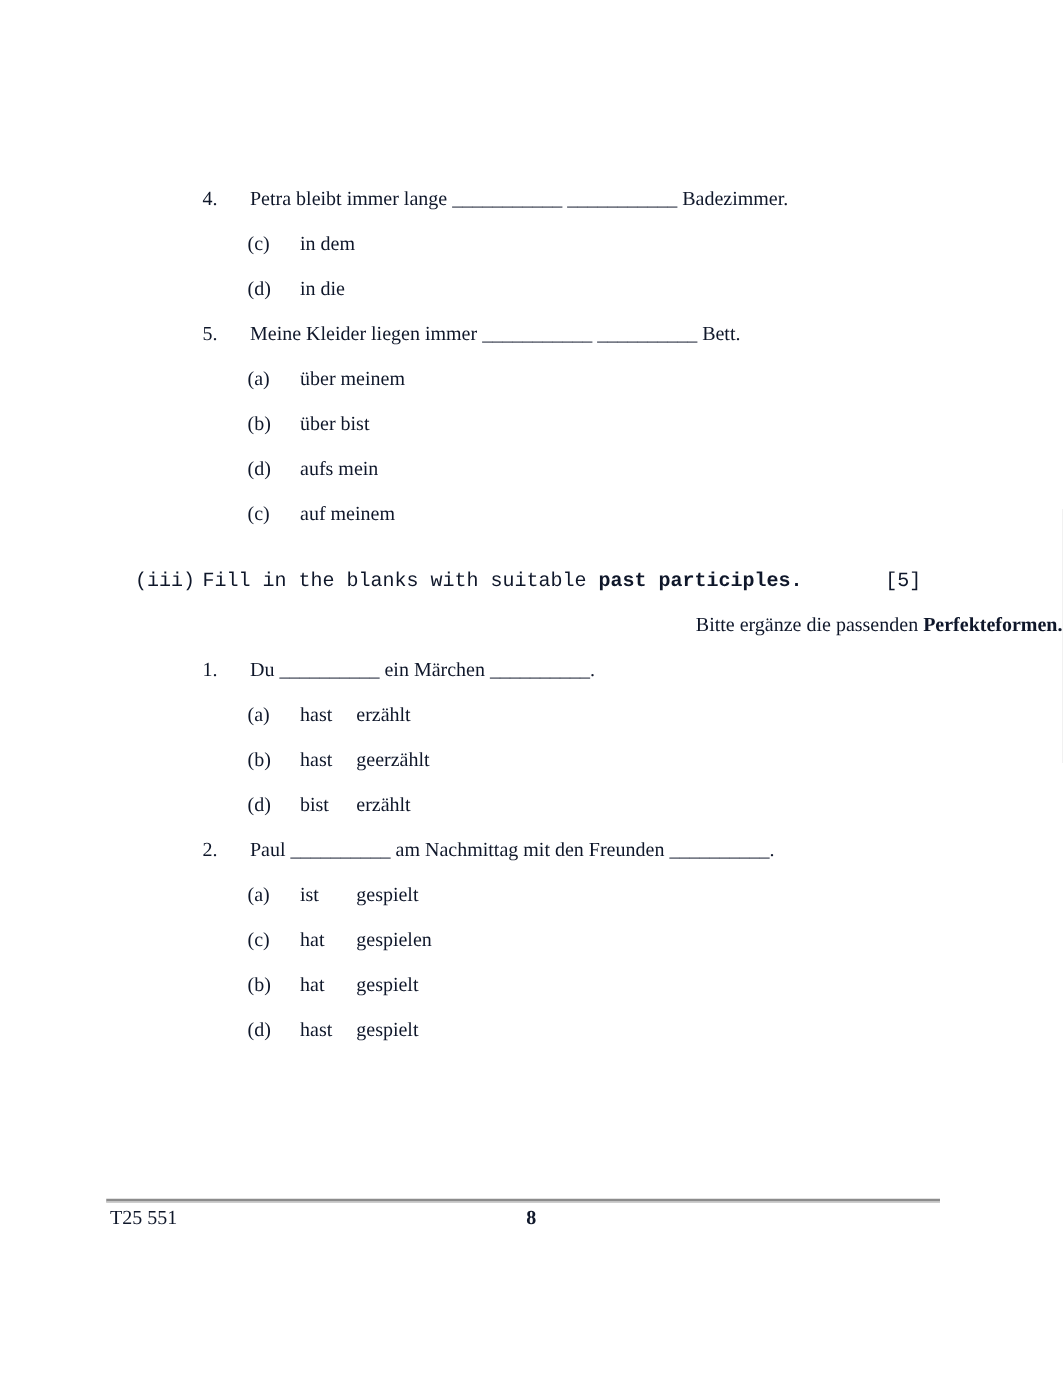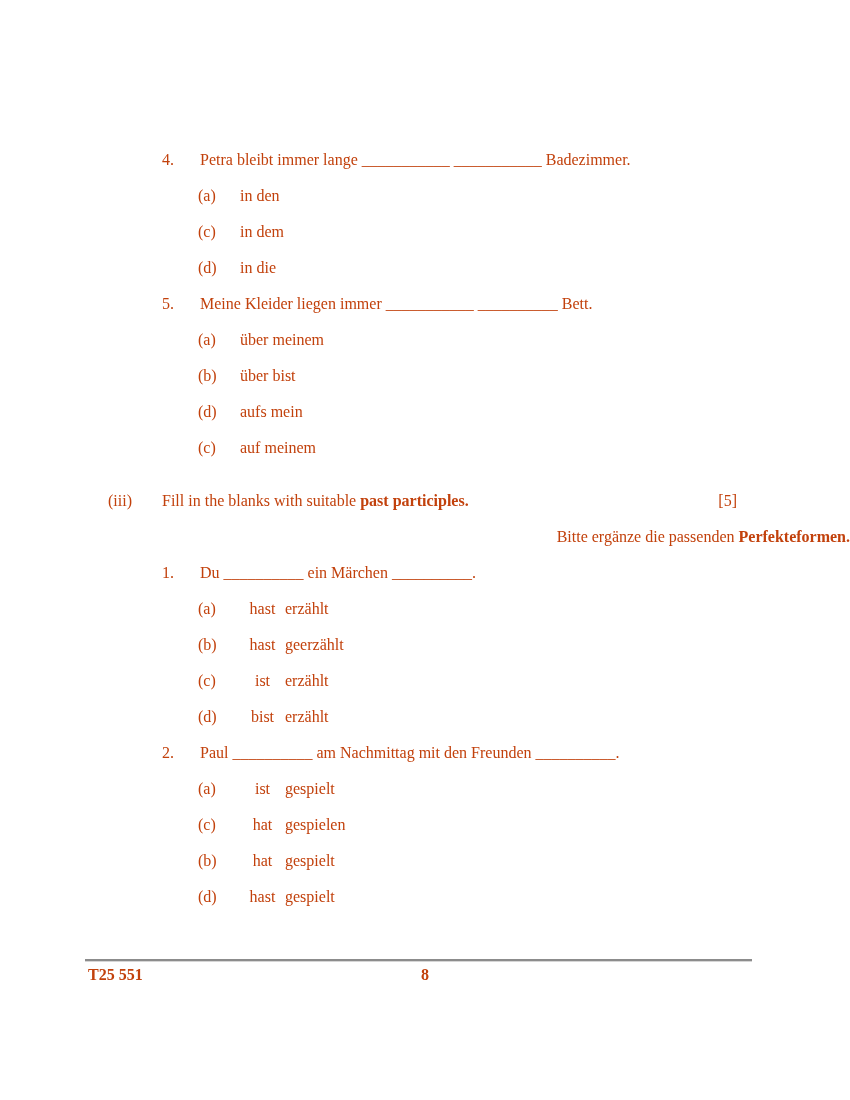--- a/index.html
+++ b/index.html
@@ -5,39 +5,39 @@
   html, body { margin: 0; padding: 0; background: #e8e8e8; }
   .page {
     position: relative;
     width: 850px;
     height: 1100px;
     margin: 0 auto;
     background: #ffffff;
     font-family: "Liberation Serif", "DejaVu Serif", serif;
     font-size: 16px;
     line-height: 20px;
-    color: #c2410c;
+    color: #0f172a;
     overflow: hidden;
   }
   .content { position: absolute; top: 0; left: 0; right: 0; }
   .row { height: 36px; white-space: nowrap; }
   .first-row { margin-top: 150px; }
   .gap-before { margin-top: 17px; }
 
   
   .qrow { margin-left: 162px; }
   .qnum { display: inline-block; width: 38px; }
 
   
   .optrow { margin-left: 198px; }
   .optlabel { display: inline-block; width: 42px; }
-  .optverb  { display: inline-block; width: 45px; text-align: center; }
+  .optverb  { display: inline-block; width: 45px; }
 
   
-  .secheader { display: flex; margin-left: 108px; }
+  .secheader { display: flex; margin-left: 108px; font-family: Liberation Mono, monospace; }
   .roman { display: inline-block; width: 54px; }
   .instr { flex: 1; }
   .marks { margin-right: 113px; }
 
   
   .de-instr { margin-left: 162px; text-align: right; }
 
   b.embold { font-weight: bold; }
 
   
@@ -47,42 +47,39 @@
     top: 959px;
     width: 667px;
     height: 2px;
     background: #8c8c8c;
     border-bottom: 1px solid #d6d6d6;
   }
   .footer-code {
     position: absolute;
     left: 88px;
     top: 965px;
-    font-weight: bold;
+    font-weight: normal;
   }
   .footer-page {
     position: absolute;
     left: 0;
     right: 0;
     top: 965px;
     text-align: center;
     font-weight: bold;
   }
 </style>
 </head>
 <body>
 
 <div class="page">
   <div class="content">
 
     <div class="row first-row qrow">
       <span class="qnum">4.</span><span>Petra bleibt immer lange ___________ ___________ Badezimmer.</span>
-    </div>
-    <div class="row optrow">
-      <span class="optlabel">(a)</span><span>in den</span>
     </div>
     <div class="row optrow">
       <span class="optlabel">(c)</span><span>in dem</span>
     </div>
     <div class="row optrow">
       <span class="optlabel">(d)</span><span>in die</span>
     </div>
 
     <div class="row qrow">
       <span class="qnum">5.</span><span>Meine Kleider liegen immer ___________ __________ Bett.</span>
@@ -113,23 +110,20 @@
     <div class="row qrow">
       <span class="qnum">1.</span><span>Du __________ ein Märchen __________.</span>
     </div>
     <div class="row optrow">
       <span class="optlabel">(a)</span><span class="optverb">hast</span><span>erzählt</span>
     </div>
     <div class="row optrow">
       <span class="optlabel">(b)</span><span class="optverb">hast</span><span>geerzählt</span>
     </div>
     <div class="row optrow">
-      <span class="optlabel">(c)</span><span class="optverb">ist</span><span>erzählt</span>
-    </div>
-    <div class="row optrow">
       <span class="optlabel">(d)</span><span class="optverb">bist</span><span>erzählt</span>
     </div>
 
     <div class="row qrow">
       <span class="qnum">2.</span><span>Paul __________ am Nachmittag mit den Freunden __________.</span>
     </div>
     <div class="row optrow">
       <span class="optlabel">(a)</span><span class="optverb">ist</span><span>gespielt</span>
     </div>
     <div class="row optrow">

